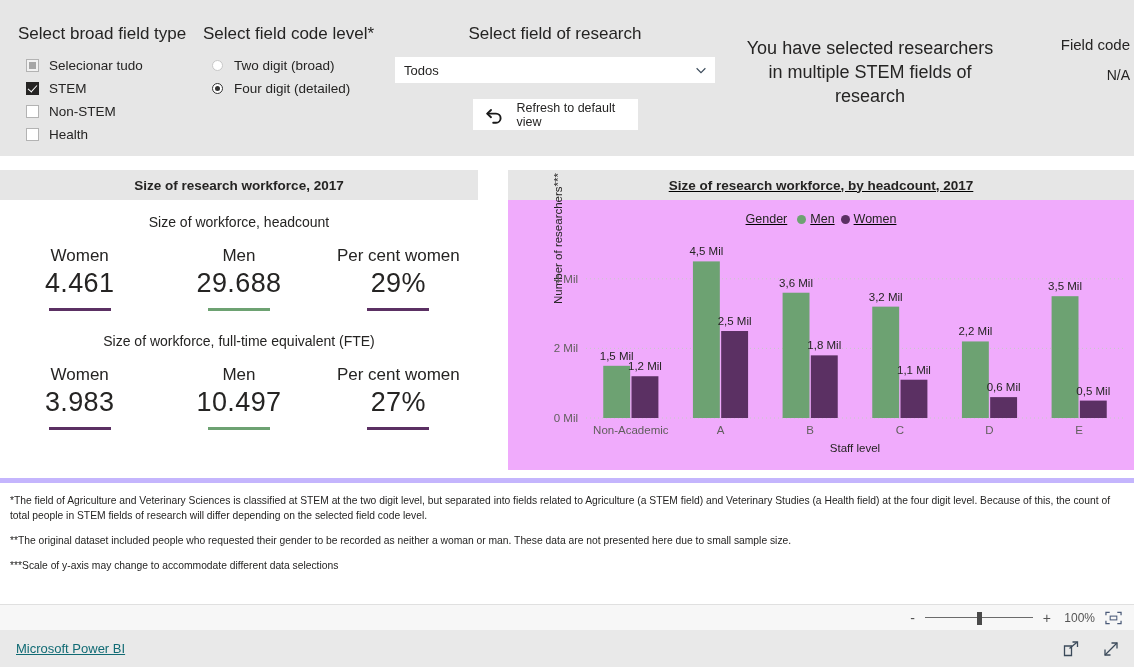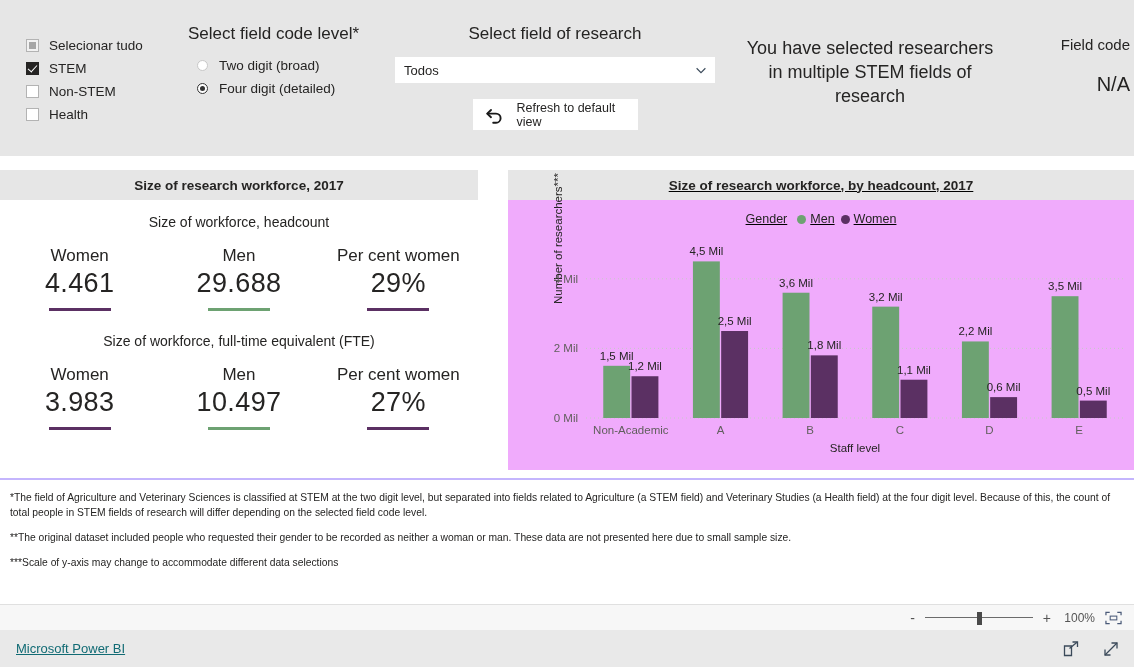--- a/index.html
+++ b/index.html
@@ -13,21 +13,21 @@
 
   
   .filter-bar {
     position: absolute; left: 0; top: 0; width: 1134px; height: 156px;
     background: #e6e6e6;
   }
   .flt-title {
     font-size: 17px; color: #252423; font-weight: 400;
   }
   .grp-broad { position: absolute; left: 18px; top: 24px; }
-  .grp-level { position: absolute; left: 188px; top: 24px; }
+  .grp-level { position: absolute; left: 203px; top: 24px; }
   .grp-field { position: absolute; left: 395px; top: 24px; width: 320px; }
   .grp-msg   { position: absolute; left: 745px; top: 36px; width: 250px; }
   .grp-code  { position: absolute; left: 1005px; top: 36px; width: 125px; text-align: right;}
 
   .chk-list { margin-top: 12px; }
   .chk-row {
     display: flex; align-items: center; height: 19px; margin-bottom: 4px;
     cursor: pointer;
   }
   .chk-box {
@@ -78,21 +78,21 @@
     display: flex; align-items: center; justify-content: flex-start;
     cursor: pointer; padding-left: 12px;
   }
   .refresh-ico { width: 20px; height: 20px; margin-right: 12px; flex: 0 0 auto;}
   .refresh-lbl { font-size: 12.5px; color: #252423; }
 
   .msg-text {
     font-size: 18px; line-height: 24px; color: #252423; text-align: center;
   }
   .code-lbl { font-size: 15px; color: #252423; }
-  .code-val { font-size: 20px; color: #252423; margin-top: 20px; }
+  .code-val { font-size: 14px; color: #252423; margin-top: 14px; }
 
   
   .panel-left {
     position: absolute; left: 0px; top: 170px; width: 478px; height: 300px;
     background: #ffffff;
   }
   .panel-right {
     position: absolute; left: 508px; top: 170px; width: 626px; height: 300px;
     background: #f0abfc;
     text-decoration: underline;
@@ -127,21 +127,21 @@
   .y-axis-title {
     position: absolute; left: 44px; top: 78px;
     transform: rotate(-90deg); transform-origin: left top;
     font-size: 11.5px; color: #252423; white-space: nowrap;
   }
   .chart-svg { position: absolute; left: 0; top: 0; }
 
   
   .notes {
     position: absolute; left: 0; top: 478px; width: 1134px;
-    border-top: 2px solid #c4b5fd; padding: 10px 10px 0 10px;
+    border-top: 5px solid #c4b5fd; padding: 10px 10px 0 10px;
   }
   .note {
     font-size: 10.3px; color: #252423; line-height: 15px; margin-bottom: 10px;
   }
 
   
   .zoom-bar {
     position: absolute; left: 0; top: 604px; width: 1134px; height: 26px;
     background: #f7f7f7; border-top: 1px solid #e0e0e0;
     display: flex; align-items: center; justify-content: flex-end;
@@ -170,20 +170,21 @@
   .act-icon { width: 18px; height: 18px; cursor: pointer; }
 </style>
 </head>
 <body>
 
 <div class="app">
 
   <div class="filter-bar">
 
     <div class="grp-broad">
+      <div class="flt-title">Select broad field type</div>
       <div class="chk-list">
         <div class="chk-row">
           <span class="chk-box partial"></span>
           <span class="chk-label">Selecionar tudo</span>
         </div>
         <div class="chk-row">
           <span class="chk-box checked"></span>
           <span class="chk-label">STEM</span>
         </div>
         <div class="chk-row">

